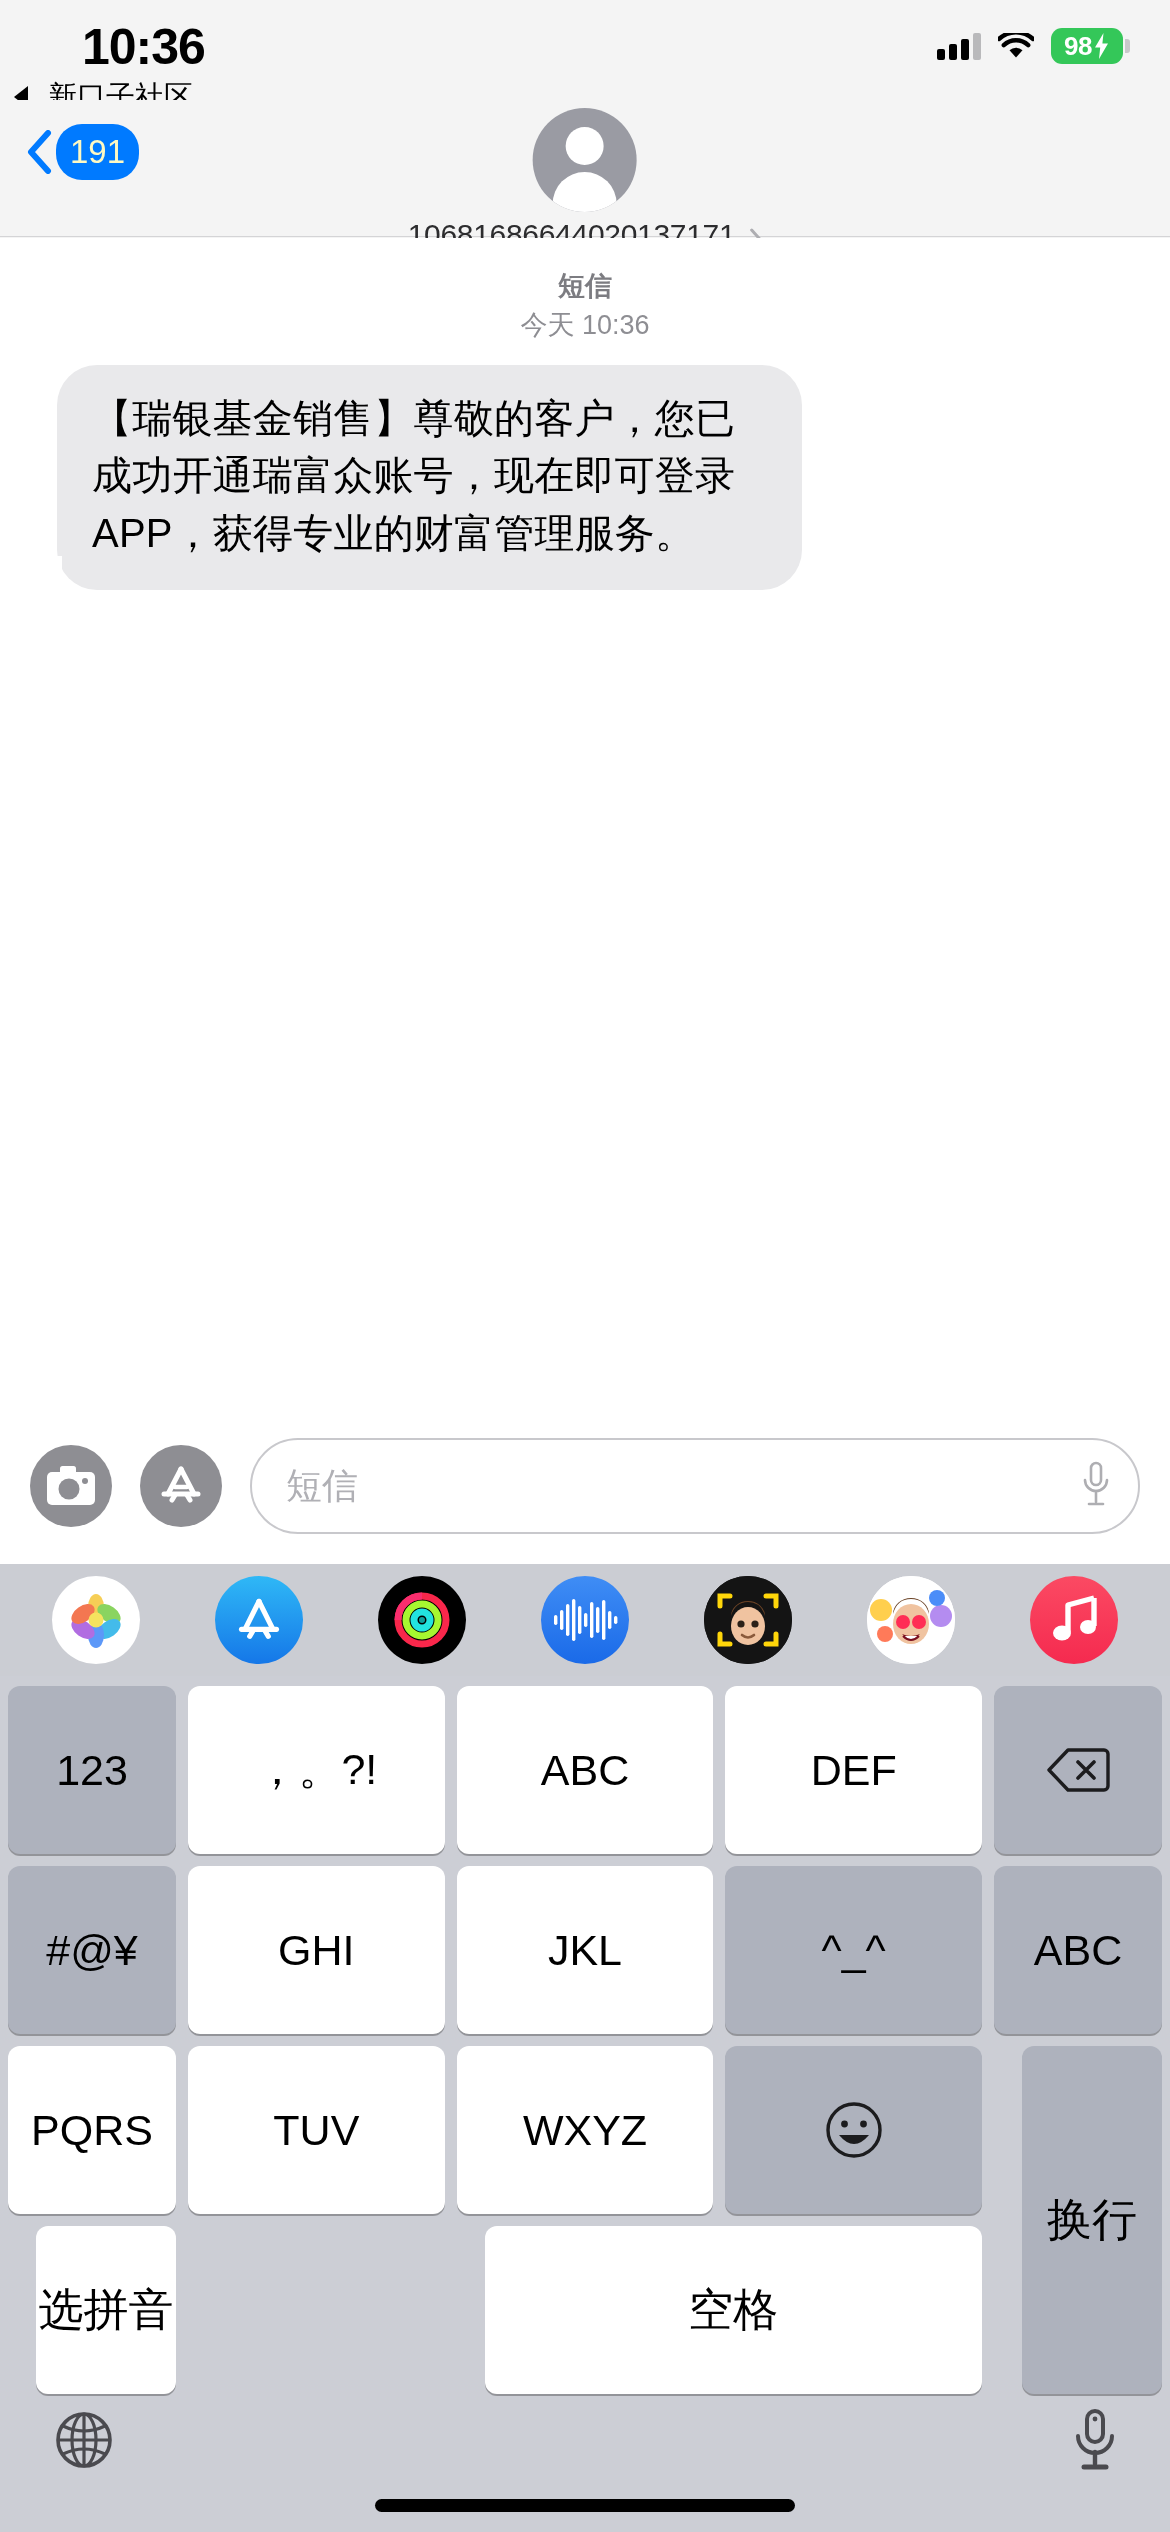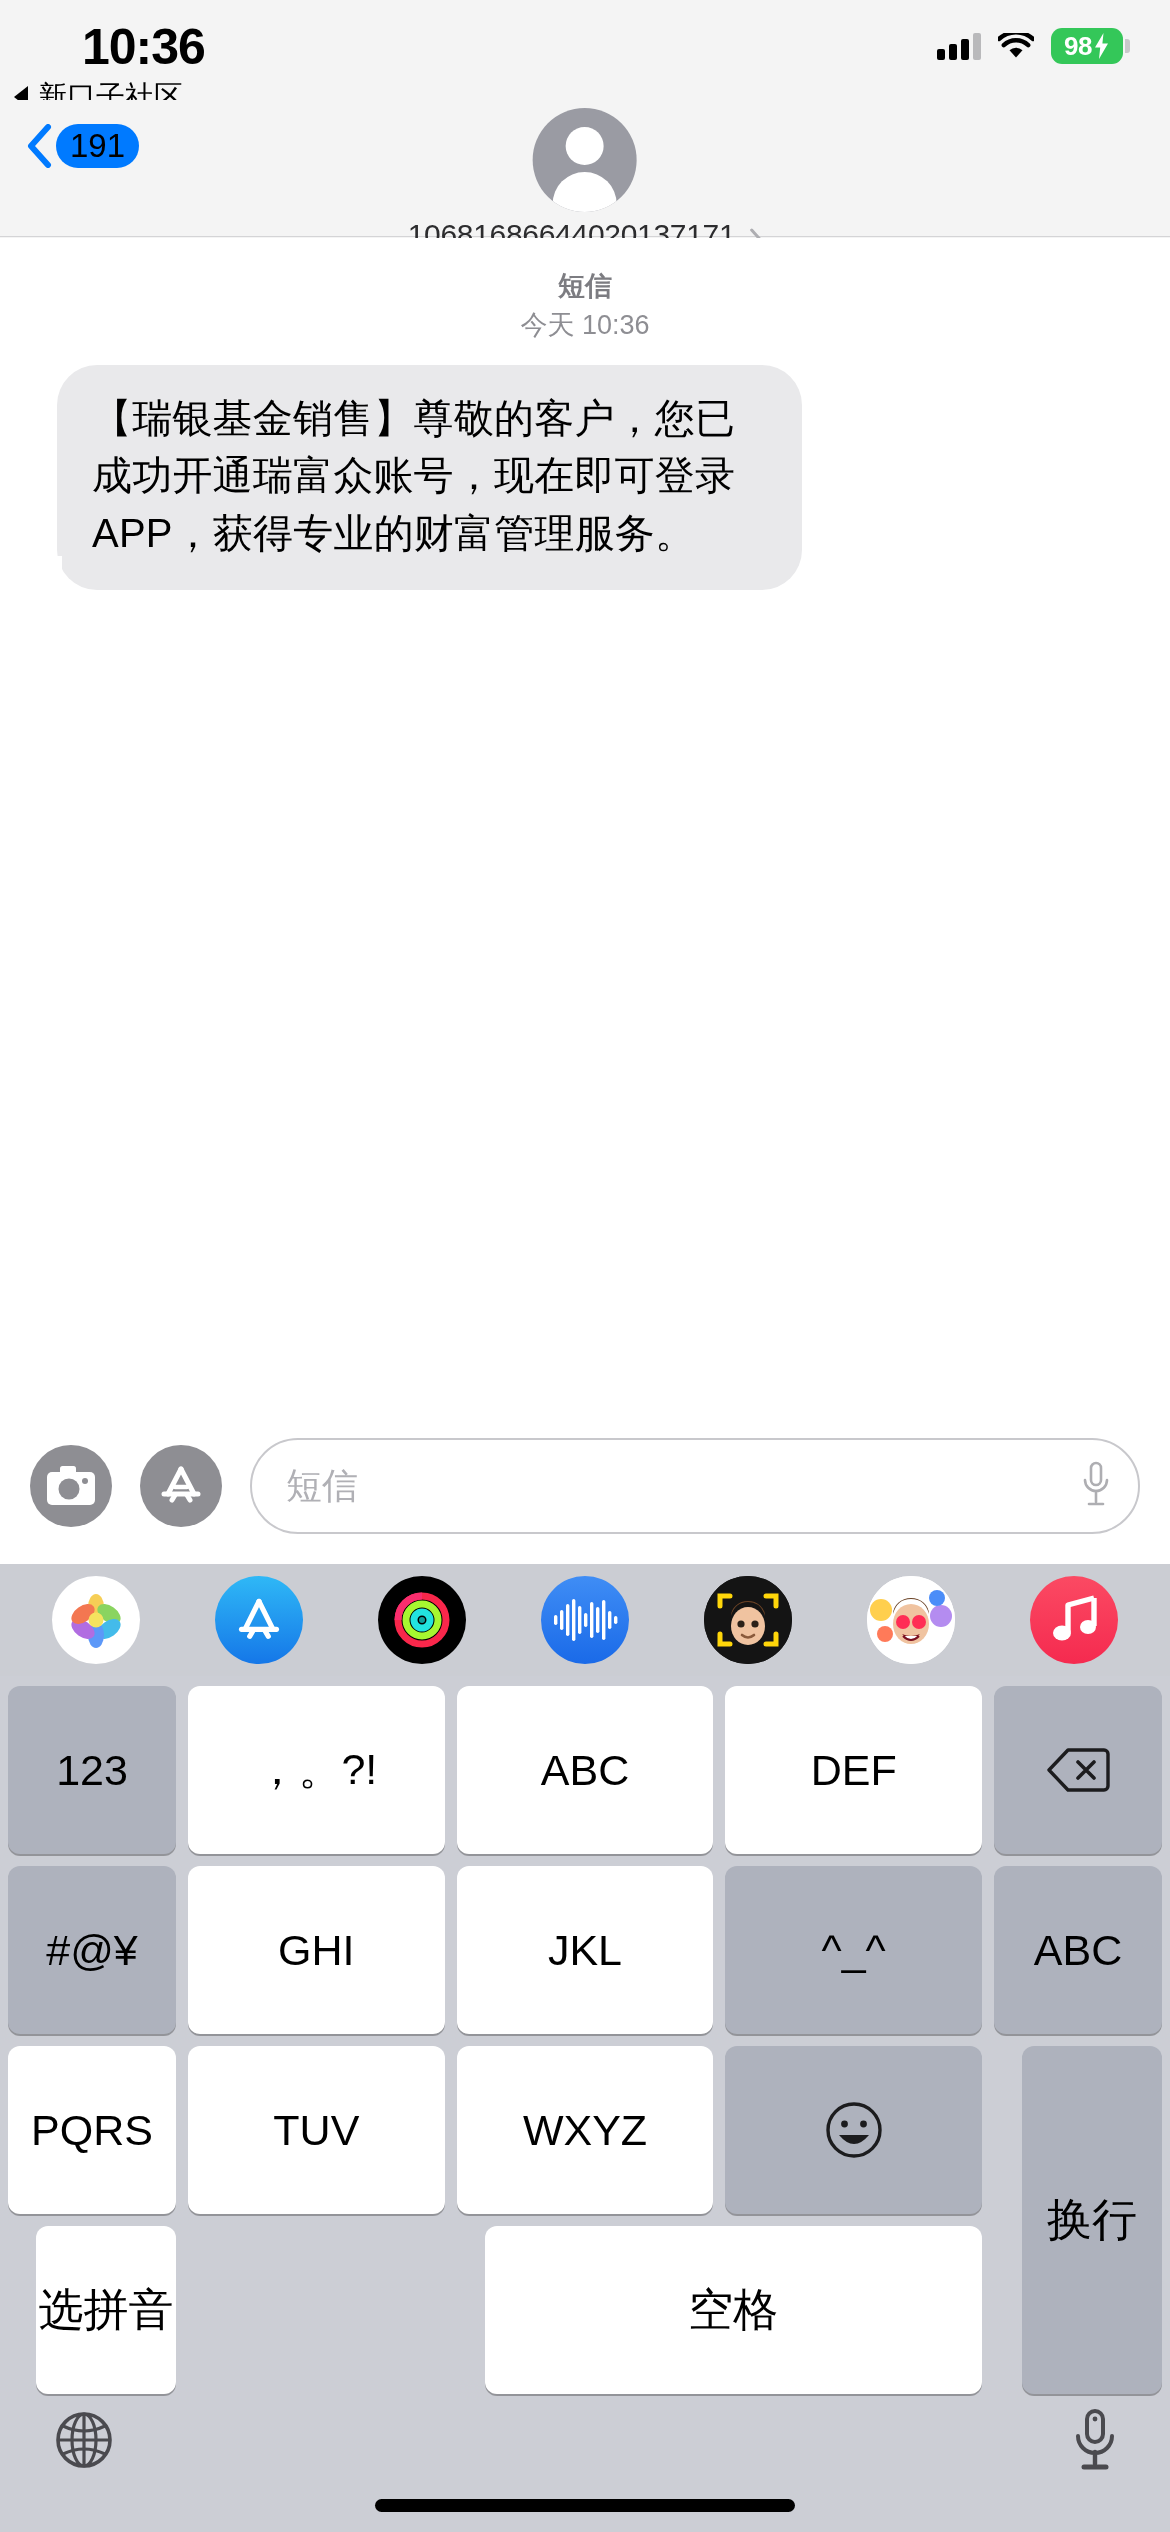--- a/index.html
+++ b/index.html
@@ -16,21 +16,21 @@
   .statusbar{
     position:absolute; top:0; left:0; width:1170px; height:100px;
     background:#f4f4f4;
   }
   .sb-time{
     position:absolute; left:82px; top:18px;
     font-size:50px; font-weight:700; color:#000; letter-spacing:-1px;
   }
   .sb-backapp{
     position:absolute; left:14px; top:77px;
-    display:flex; align-items:center; gap:10px;
+    display:flex; align-items:center; gap:20px;
     font-size:29px; color:#000; font-weight:400;
   }
   .sb-backapp .tri{
     width:0;height:0;
     border-top:11px solid transparent;
     border-bottom:11px solid transparent;
     border-right:14px solid #000;
   }
   .sb-right{
     position:absolute; right:40px; top:28px;
@@ -63,22 +63,22 @@
   .navbar{
     position:absolute; top:100px; left:0; width:1170px; height:137px;
     background:#f4f4f4; border-bottom:1px solid #d4d4d6;
   }
   .nav-back{
     position:absolute; left:26px; top:24px;
     display:flex; align-items:center; gap:4px;
   }
   .nav-chev{ width:26px;height:44px; position:relative;}
   .nav-badge{
-    background:#007aff;color:#000000;border-radius:26px;
-    min-width:78px;height:44px;
+    background:#007aff;color:#fef9c3;border-radius:26px;
+    min-width:78px;height:56px;
     display:flex;align-items:center;justify-content:center;
     font-size:33px;font-weight:400;padding:0 14px;
   }
   .nav-center{
     position:absolute; left:50%; transform:translateX(-50%); top:8px;
     display:flex;flex-direction:column;align-items:center;
   }
   .avatar{
     width:104px;height:104px;border-radius:52px;background:#9a9ba3;
     position:relative;overflow:hidden;

